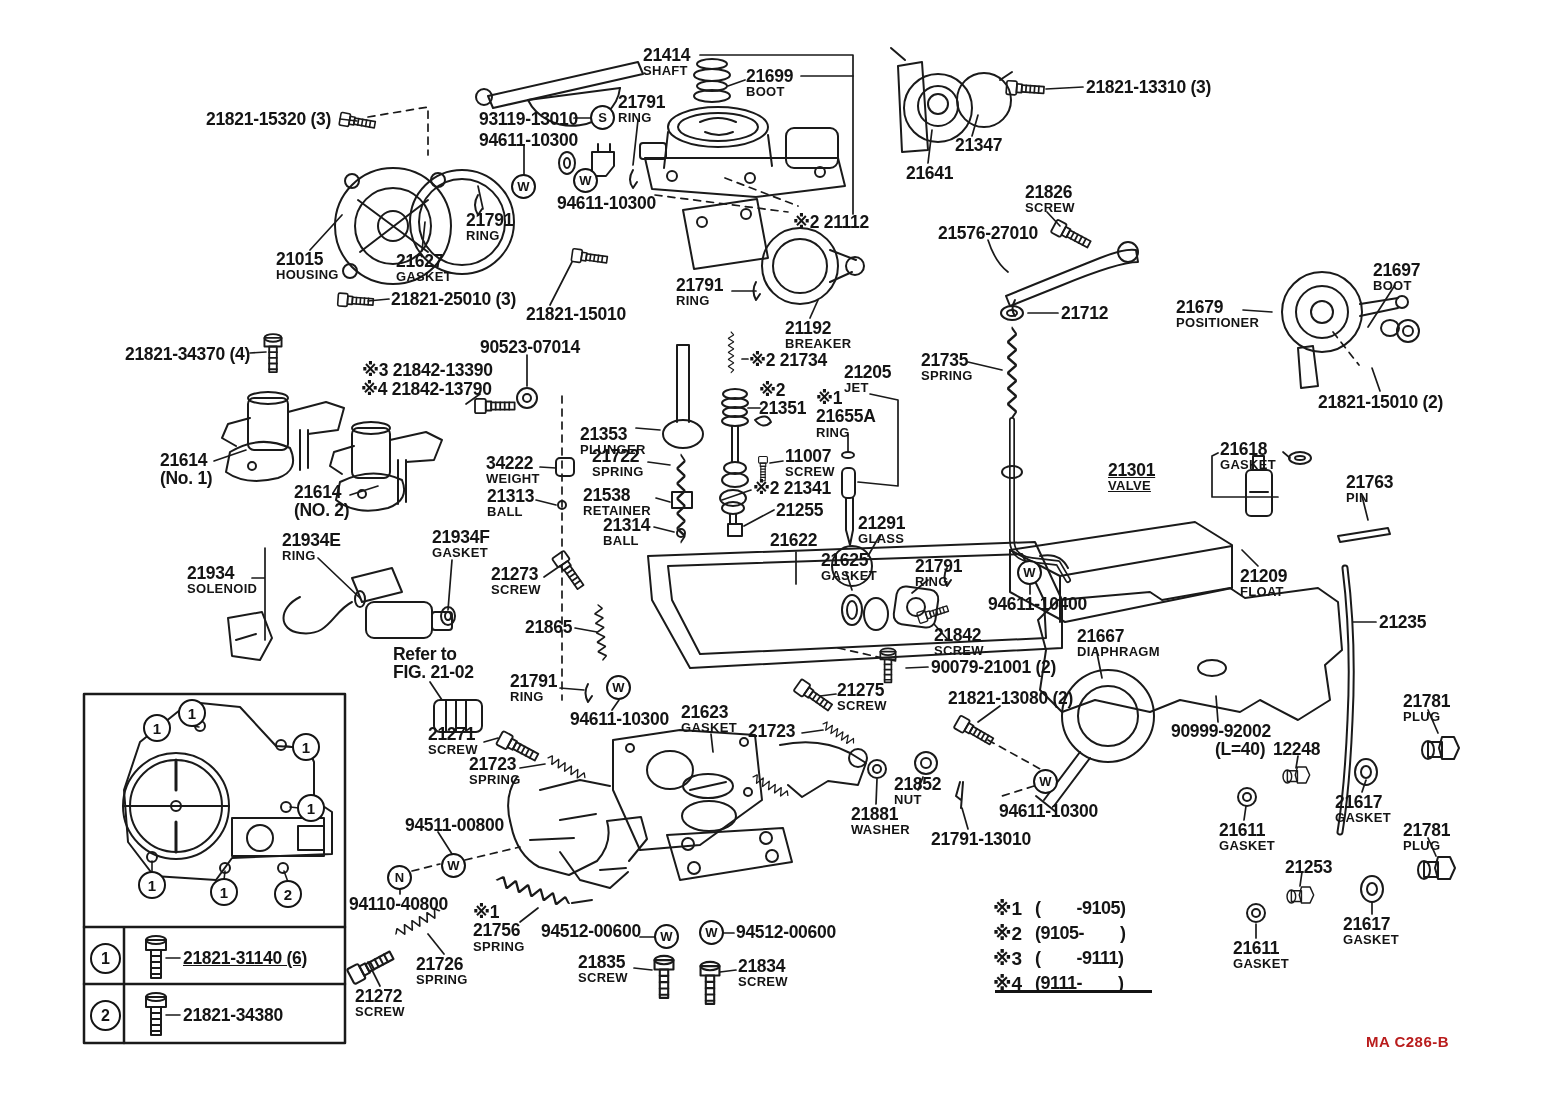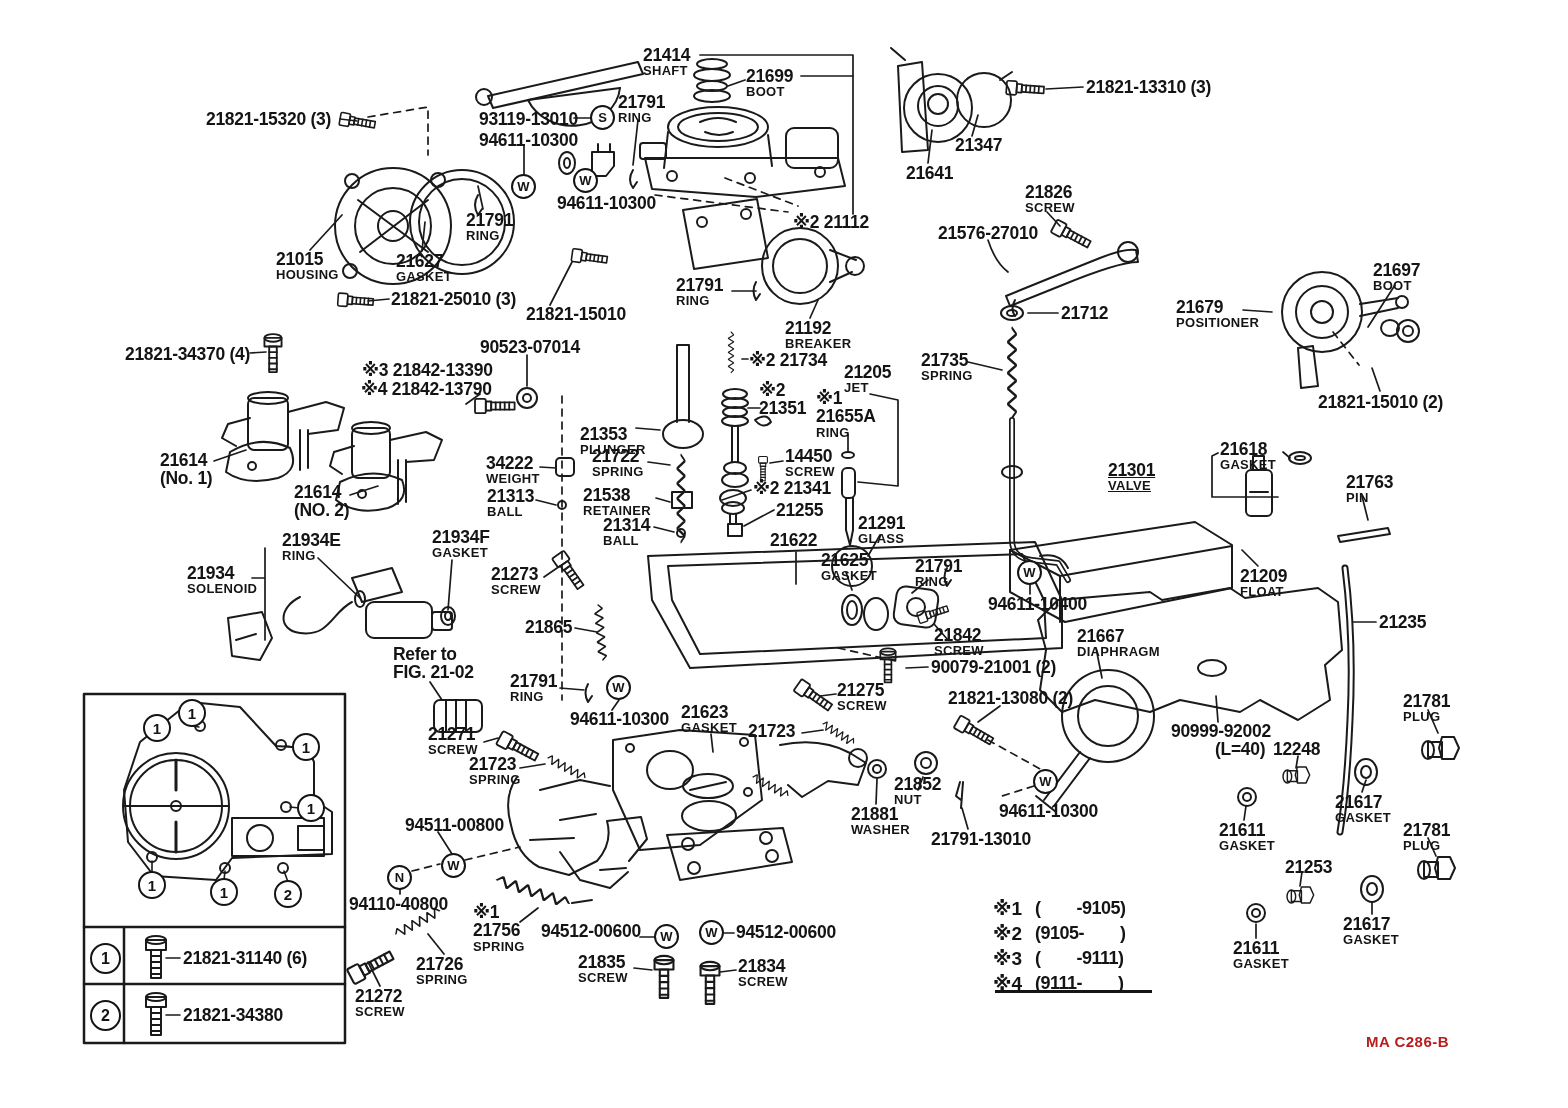--- a/index.html
+++ b/index.html
@@ -558,21 +558,21 @@
       </div>
       <div class="lbl" style="left: 580px; top: 414px; margin-top: 11px;">
         <span class="n">21353</span>
         <span class="c">PLUNGER</span>
       </div>
       <div class="lbl" style="left: 592px; top: 447px;">
         <span class="n">21722</span>
         <span class="c">SPRING</span>
       </div>
       <div class="lbl" style="left: 785px; top: 447px;">
-        <span class="n">14450</span>
+        <span class="n">11007</span>
         <span class="c">SCREW</span>
       </div>
       <div class="lbl" style="left: 486px; top: 454px;">
         <span class="n">34222</span>
         <span class="c">WEIGHT</span>
       </div>
       <div class="lbl" style="left: 160px; top: 451px;">
         <span class="n">21614</span>
         <span class="n">(No. 1)</span>
       </div>
@@ -796,21 +796,21 @@
       <div class="mark" style="left: 178px; top: 699px;">1</div>
       <div class="mark" style="left: 143px; top: 714px;">1</div>
       <div class="mark" style="left: 292px; top: 733px;">1</div>
       <div class="mark" style="left: 297px; top: 794px;">1</div>
       <div class="mark" style="left: 138px; top: 871px;">1</div>
       <div class="mark" style="left: 210px; top: 878px;">1</div>
       <div class="mark" style="left: 274px; top: 880px;">2</div>
     </div>
 <div id="legend-rows">
       <div class="mark big" style="left: 90px; top: 943px;">1</div>
-      <div class="lbl" style="left: 183px; top: 949px;">
+      <div class="lbl" style="left: 183px; top: 949px; text-decoration: underline;">
         <span class="n">21821-31140 (6)</span>
       </div>
       <div class="mark big" style="left: 90px; top: 1000px;">2</div>
       <div class="lbl" style="left: 183px; top: 1006px;">
         <span class="n">21821-34380</span>
       </div>
     </div>
 
 <div id="app-rows">
       <div class="app-row">

